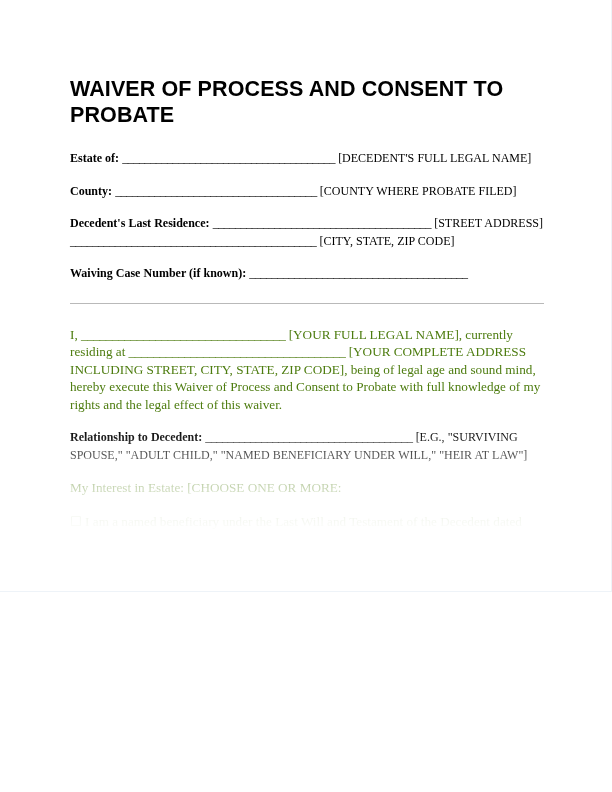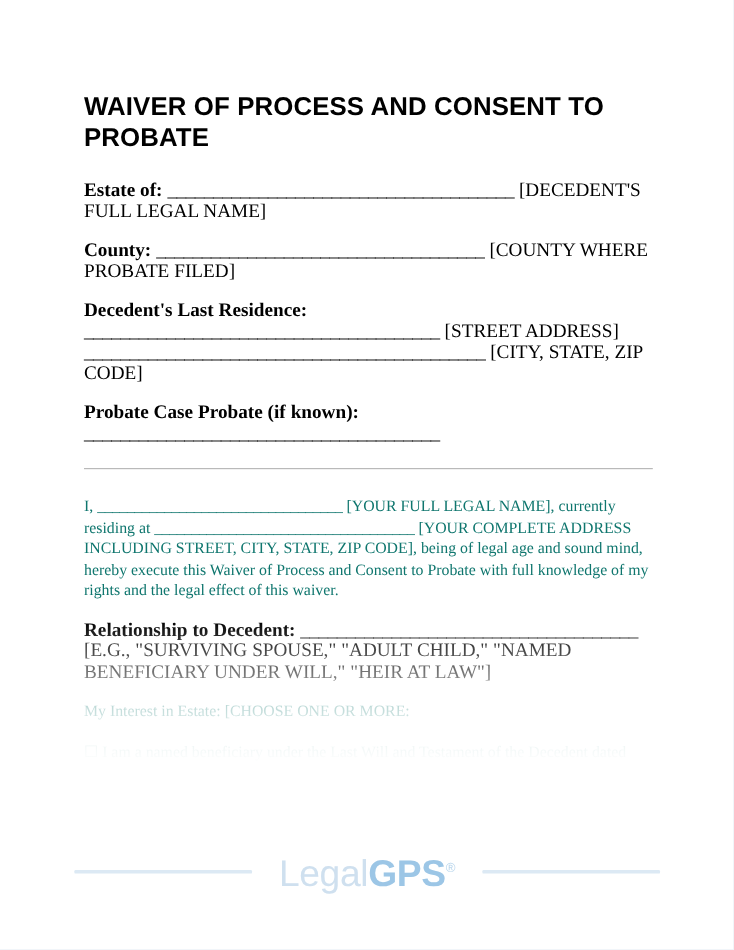--- a/index.html
+++ b/index.html
@@ -3,21 +3,21 @@
 <meta charset="utf-8">
 <style>
   html, body {
     margin: 0;
     padding: 0;
     background: #ffffff;
   }
   .page {
     position: relative;
     width: 612px;
-    height: 792px;
+    height: 592px;
     background: #ffffff;
     box-sizing: border-box;
     overflow: hidden;
     font-family: "Liberation Serif", "DejaVu Serif", serif;
   }
   
   .page::after {
     content: "";
     position: absolute;
     inset: 0;
@@ -37,21 +37,21 @@
     font-family: "Liberation Sans", "DejaVu Sans", sans-serif;
     font-weight: bold;
     font-size: 21.5px;
     line-height: 26px;
     color: #000000;
     margin: 0 0 22px 0;
     letter-spacing: 0.1px;
   }
 
   .field-block {
-    font-size: 16px;
+    font-size: 12px;
     line-height: 17.5px;
     color: #000000;
     margin-bottom: 15px;
     word-spacing: 0.1px;
   }
   .field-label {
     font-weight: bold;
   }
   .blank {
     font-weight: normal;
@@ -70,21 +70,21 @@
     font-weight: bold;
     font-size: 13.6px;
     line-height: 18px;
     color: #000000;
     margin: 0 0 16px 0;
   }
 
   .para {
     font-size: 13.2px;
     line-height: 17.5px;
-    color: #0f766e;
+    color: #4d7c0f;
     margin: 0 0 16px 0;
   }
 
   
   .fade-zone {
     position: relative;
   }
   .fade-zone::after {
     content: "";
     position: absolute;
@@ -169,21 +169,21 @@
     <div class="field-block">
       <span class="field-label">Decedent's Last Residence:</span>
       <span class="blank">_______________________________________</span>
       <span>[STREET ADDRESS]</span>
       <span class="blank">____________________________________________</span>
       <span>[CITY, STATE, ZIP CODE]</span>
     </div>
 
 
     <div class="field-block">
-      <span class="field-label">Probate Case Probate (if known):</span>
+      <span class="field-label">Waiving Case Number (if known):</span>
       <span class="blank">_______________________________________</span>
     </div>
 
     <hr class="divider">
 
 
     <p class="para">
       <span>I, </span><span class="blank">_________________________________</span><span> [YOUR FULL LEGAL NAME], currently residing at </span><span class="blank">___________________________________</span><span> [YOUR COMPLETE ADDRESS INCLUDING STREET, CITY, STATE, ZIP CODE], being of legal age and sound mind, hereby execute this Waiver of Process and Consent to Probate with full knowledge of my rights and the legal effect of this waiver.</span>
     </p>
 

